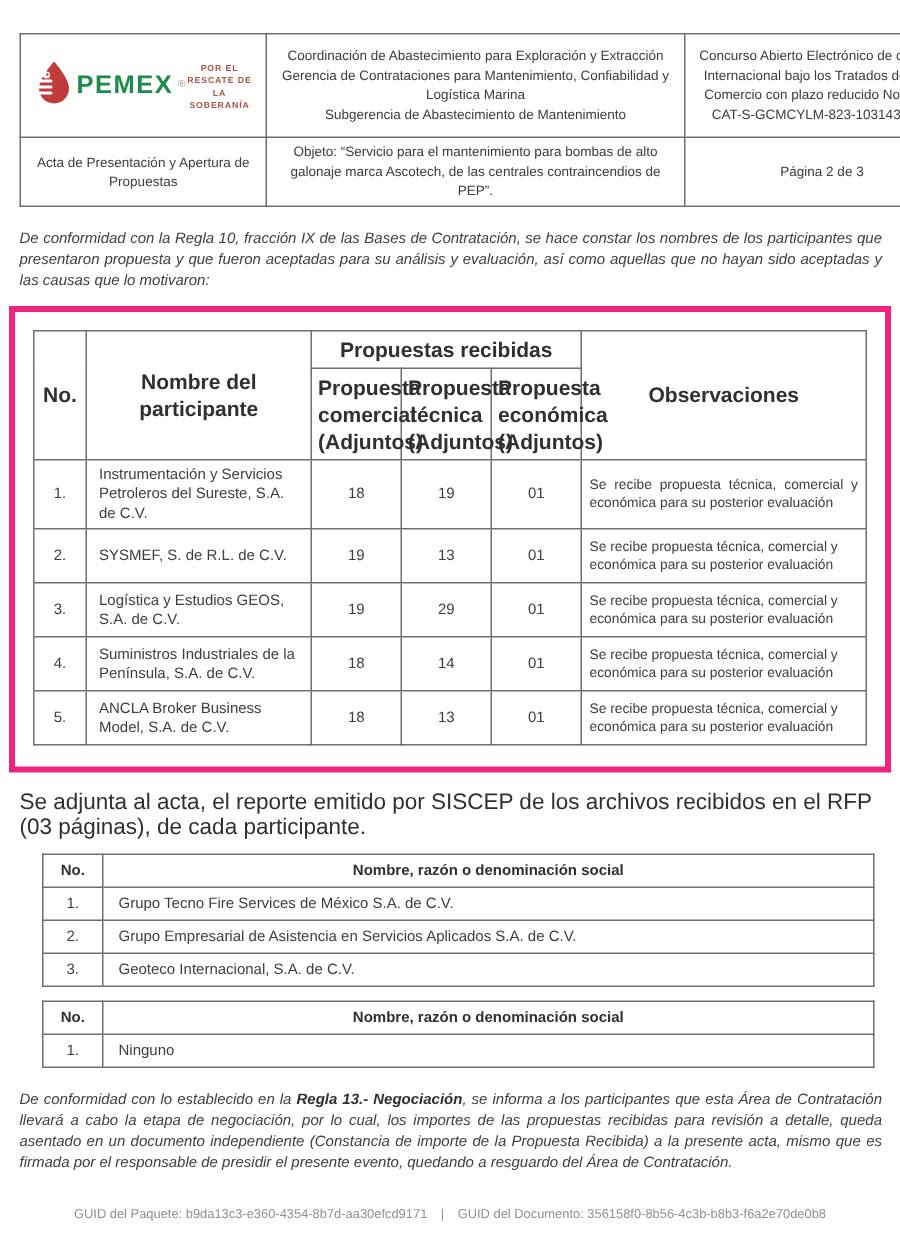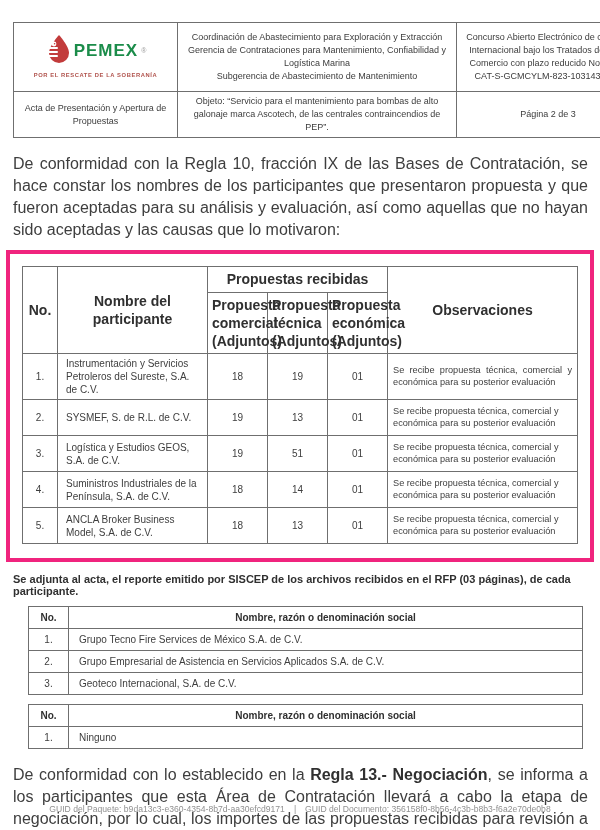--- a/index.html
+++ b/index.html
@@ -12,30 +12,30 @@
   .page { position: relative; width: 600px; height: 830px; box-sizing: border-box; padding: 22px 13px 0 13px; }
 
   
   table.hdr { width: 575px; border-collapse: collapse; table-layout: fixed; }
   table.hdr td { border: 1.5px solid #6f6f6f; text-align: center; vertical-align: middle; padding: 3px 8px; font-size: 9px; line-height: 1.45; color: #3c3c3c; }
   .hdr .c1 { width: 147px; }
   .hdr .c2 { width: 262px; }
   .hdr .c3 { width: 166px; }
   .hdr tr.r1 td { height: 62px; }
   .hdr tr.r2 td { height: 34px; }
-  .logo-wrap { display: flex; flex-direction: column; align-items: center; justify-content: flex-end; }
+  .logo-wrap { display: flex; flex-direction: row; align-items: center; justify-content: flex-end; }
   .logo-row { display: flex; align-items: center; gap: 3px; }
   .pemex-word { color: #1b8c4a; font-weight: bold; font-size: 17px; letter-spacing: 1px; }
   .pemex-reg { color: #9a9a9a; font-size: 7px; vertical-align: super; }
   .pemex-tagline { margin-top: 3px; color: #b0524c; font-weight: bold; font-size: 5.8px; letter-spacing: 0.6px; }
 
   
-  .para { width: 575px; font-size: 16px; line-height: 1.38; text-align: justify; margin: 15px 0 0 0; }
+  .para { width: 575px; font-size: 10px; line-height: 1.38; text-align: justify; margin: 15px 0 0 0; font-style: italic; }
   .para b, .bold-line b, b { color: #303030; }
-  .bold-line { width: 575px; font-size: 11px; font-weight: bold; color: #303030; margin: 11px 0 0 0; }
+  .bold-line { width: 575px; font-size: 15px; font-weight: normal; color: #303030; margin: 11px 0 0 0; }
   .heading-underline { font-size: 10.3px; font-weight: bold; color: #303030; text-decoration: underline; margin: 17px 0 0 0; }
 
   
   .hl-frame { margin: 9px -7px 0 -7px; border: 4px solid #f0247e; padding: 12px 12px 14px 12px; }
   table.props { width: 100%; border-collapse: collapse; table-layout: fixed; }
   table.props th, table.props td { border: 1.2px solid #6f6f6f; vertical-align: middle; }
   table.props th { font-size: 14px; font-weight: bold; color: #303030; text-align: center; padding: 3px 4px; line-height: 1.3; }
   table.props td { font-size: 10px; padding: 3px 5px; }
   .props .w-no { width: 35px; }
   .props .w-name { width: 150px; }
@@ -141,21 +141,21 @@
           <td class="name">SYSMEF, S. de R.L. de C.V.</td>
           <td class="num">19</td>
           <td class="num">13</td>
           <td class="num">01</td>
           <td class="obs">Se recibe propuesta técnica, comercial y económica para su posterior evaluación</td>
         </tr>
         <tr>
           <td class="no">3.</td>
           <td class="name">Logística y Estudios GEOS, S.A. de C.V.</td>
           <td class="num">19</td>
-          <td class="num">51</td>
+          <td class="num">29</td>
           <td class="num">01</td>
           <td class="obs">Se recibe propuesta técnica, comercial y económica para su posterior evaluación</td>
         </tr>
         <tr>
           <td class="no">4.</td>
           <td class="name">Suministros Industriales de la Península, S.A. de C.V.</td>
           <td class="num">18</td>
           <td class="num">14</td>
           <td class="num">01</td>
           <td class="obs">Se recibe propuesta técnica, comercial y económica para su posterior evaluación</td>

